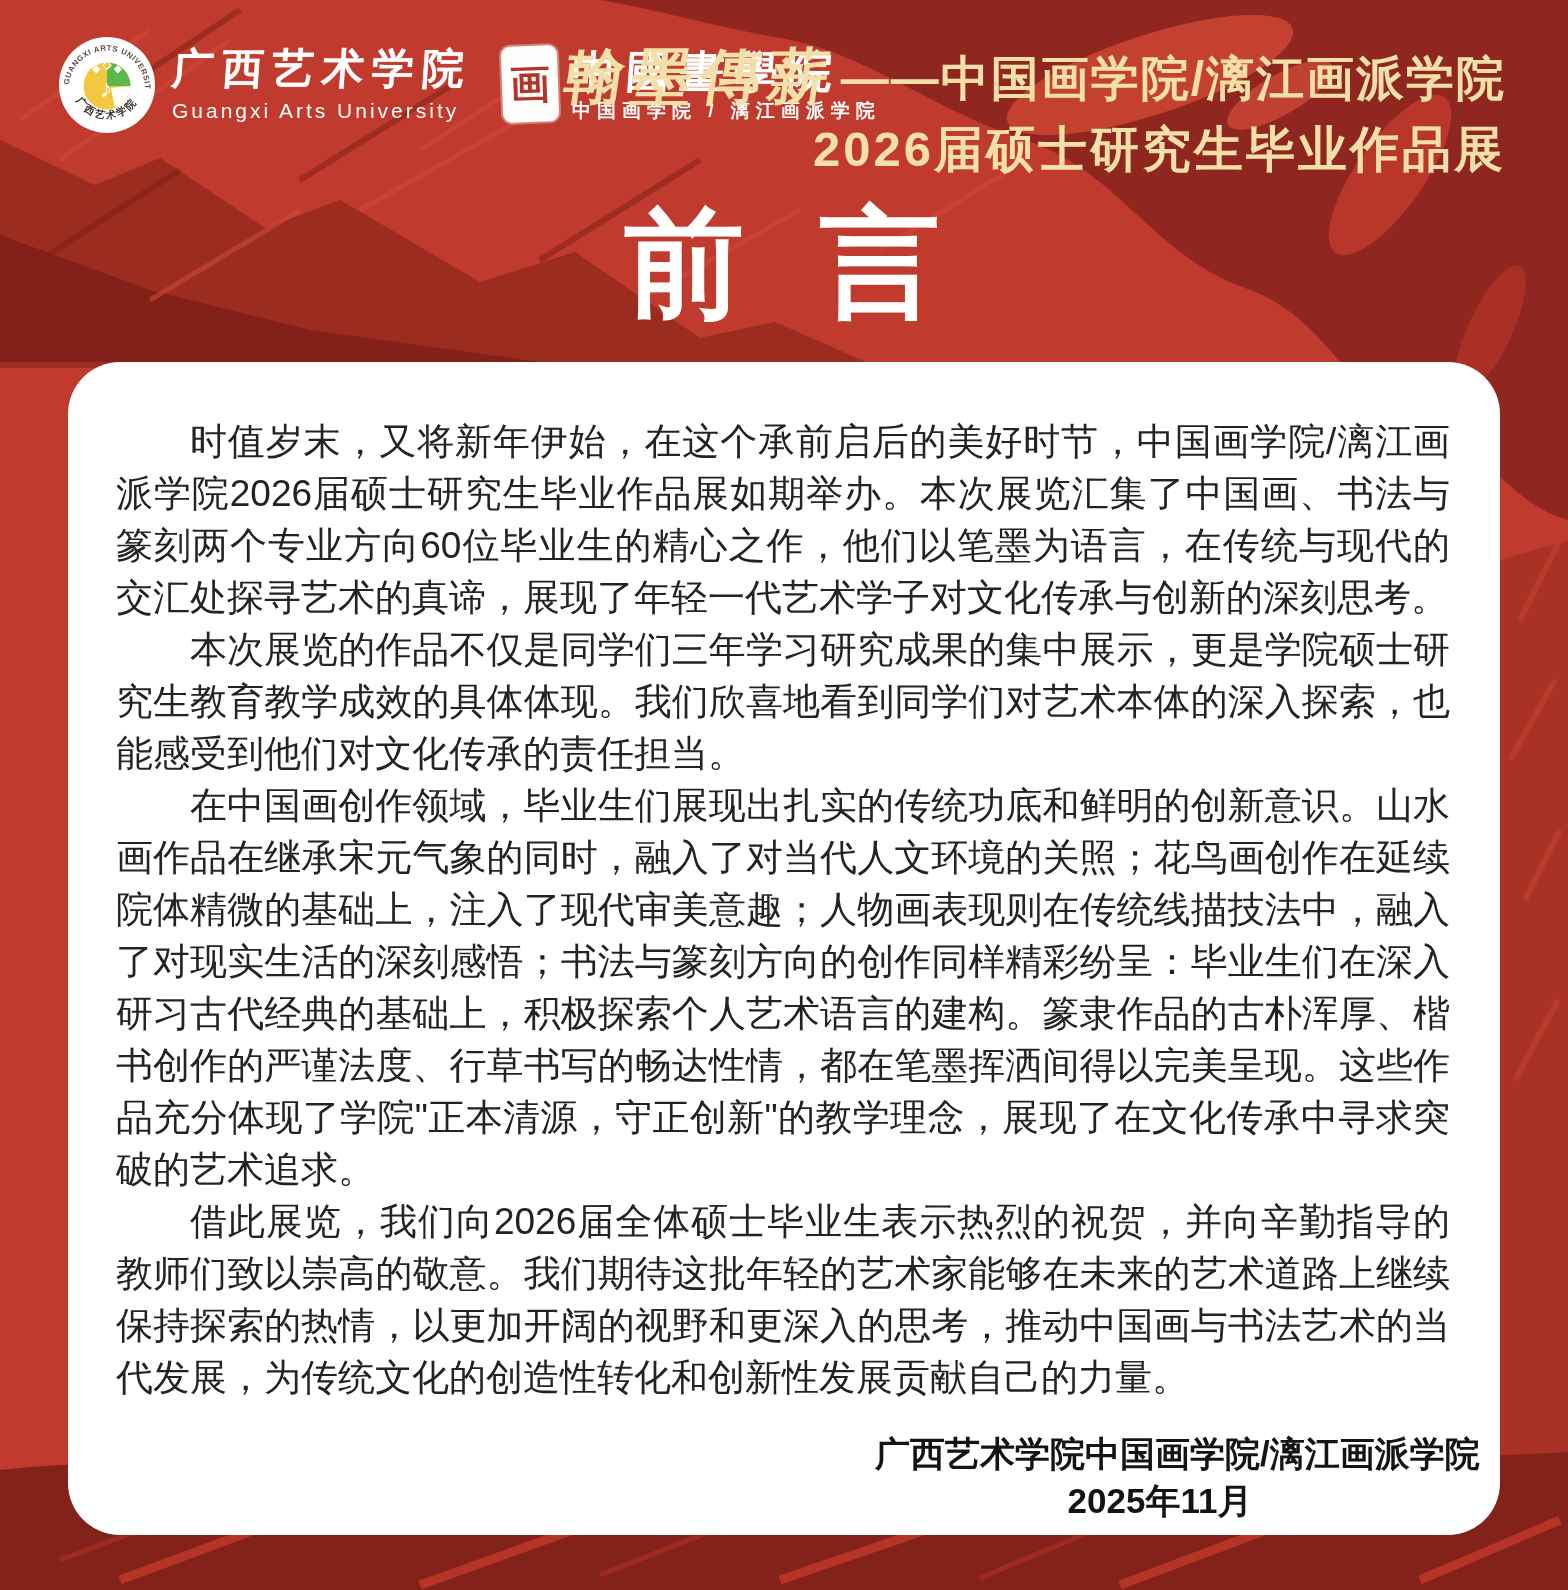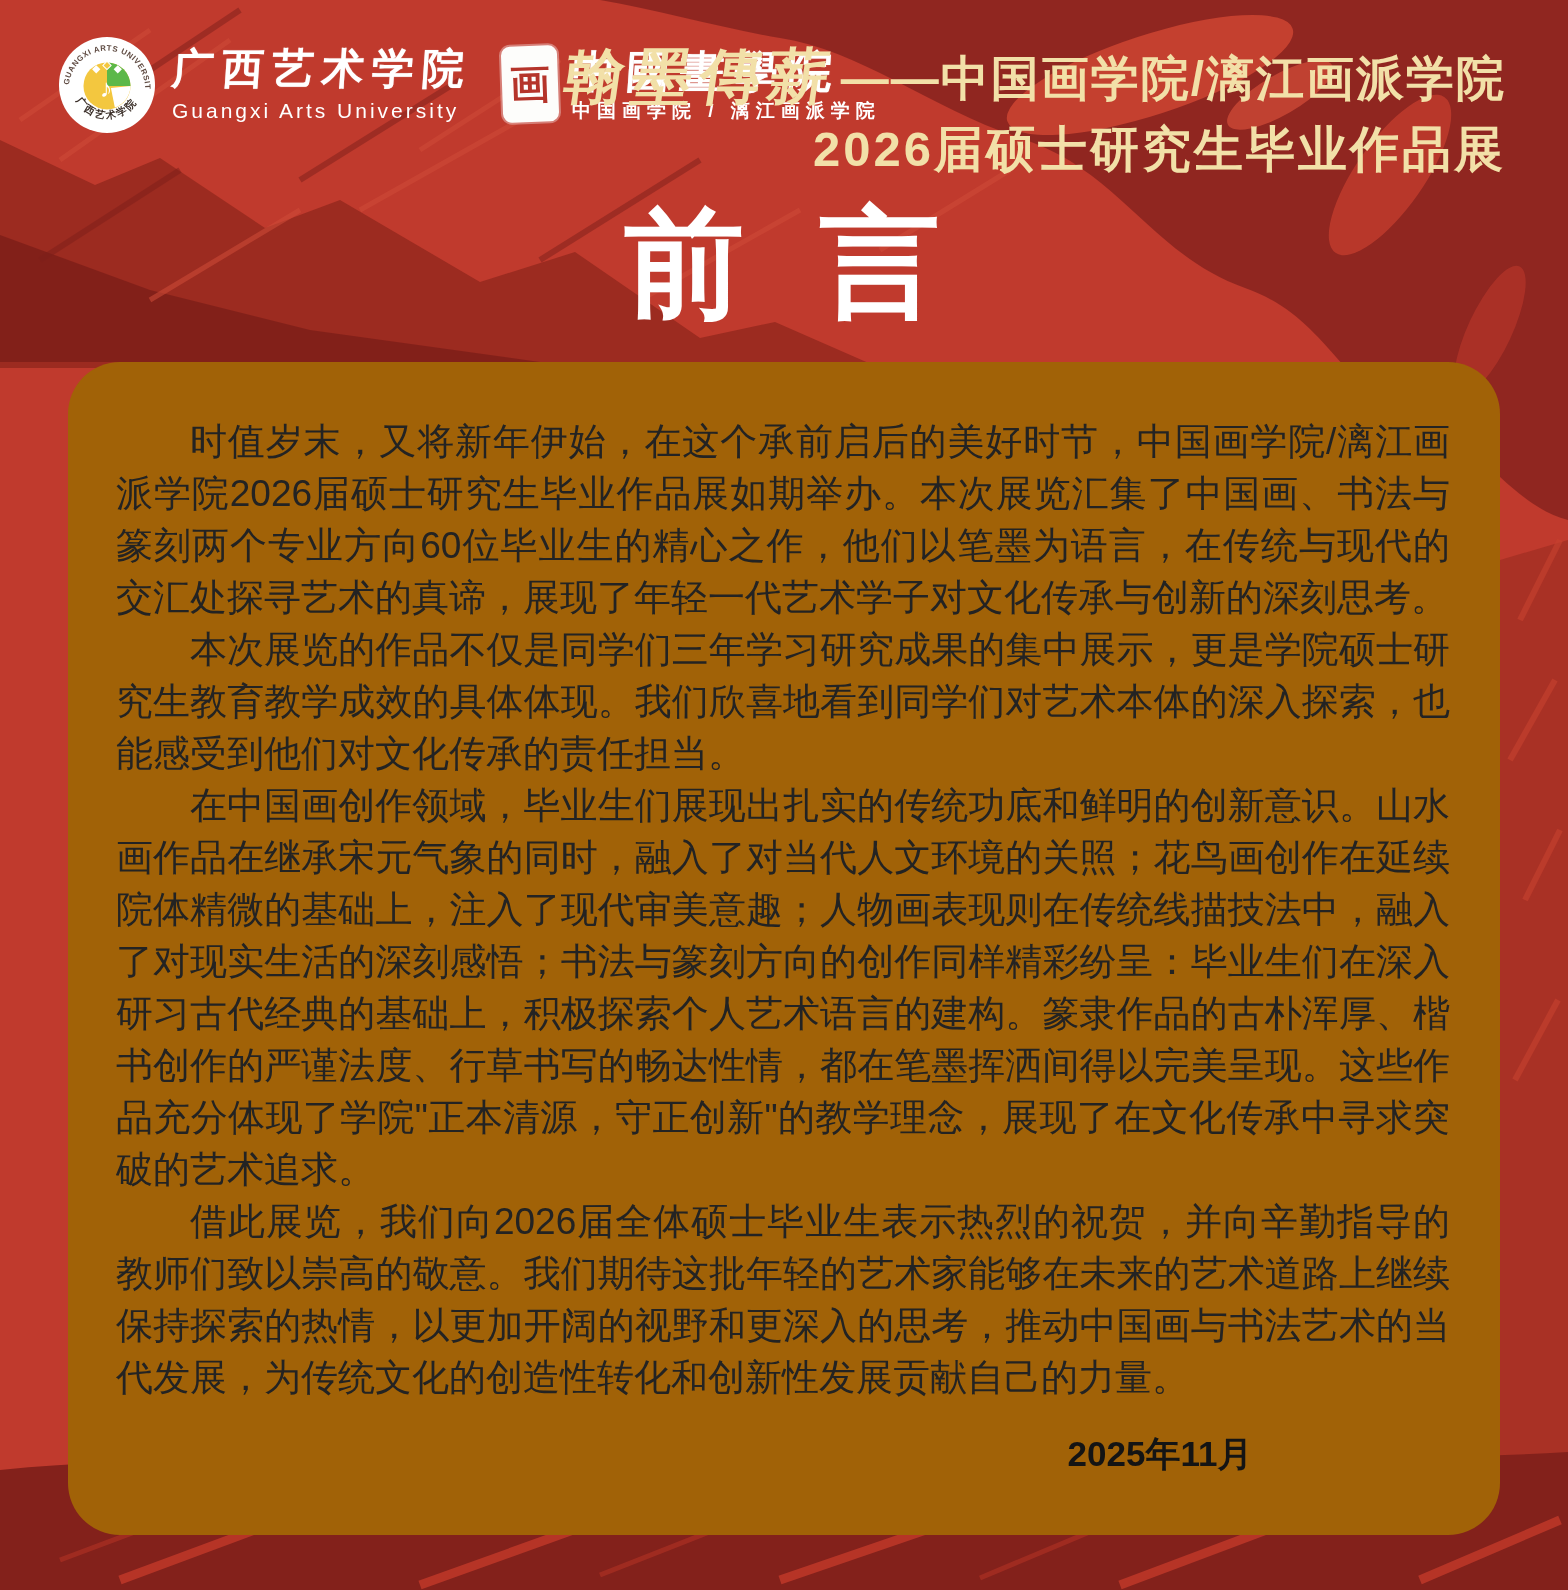--- a/index.html
+++ b/index.html
@@ -48,21 +48,21 @@
   .title{
     position:absolute;top:200px;left:0;width:100%;margin:0;
     text-align:center;color:#ffffff;
     font-size:120px;font-weight:900;line-height:1.05;
     word-spacing:34px;letter-spacing:4px;
   }
 
   
   .card{
     position:absolute;left:68px;top:362px;width:1432px;height:1173px;
-    background:#a16207;border-radius:52px;box-sizing:border-box;
+    background:#ffffff;border-radius:52px;box-sizing:border-box;
     padding:54px 50px 0 48px;
   }
   .body-text p{
     margin:0;color:#232323;
     font-size:37px;line-height:52px;
     text-indent:2em;text-align:justify;text-justify:inter-character;
   }
   .signature{
     width:570px;margin:26px 5px 0 auto;text-align:center;
     color:#141414;font-weight:700;font-size:35px;line-height:47px;
@@ -193,17 +193,18 @@
 
         <p class="para">时值岁末，又将新年伊始，在这个承前启后的美好时节，中国画学院/漓江画派学院2026届硕士研究生毕业作品展如期举办。本次展览汇集了中国画、书法与篆刻两个专业方向60位毕业生的精心之作，他们以笔墨为语言，在传统与现代的交汇处探寻艺术的真谛，展现了年轻一代艺术学子对文化传承与创新的深刻思考。</p>
 
         <p class="para">本次展览的作品不仅是同学们三年学习研究成果的集中展示，更是学院硕士研究生教育教学成效的具体体现。我们欣喜地看到同学们对艺术本体的深入探索，也能感受到他们对文化传承的责任担当。</p>
 
         <p class="para">在中国画创作领域，毕业生们展现出扎实的传统功底和鲜明的创新意识。山水画作品在继承宋元气象的同时，融入了对当代人文环境的关照；花鸟画创作在延续院体精微的基础上，注入了现代审美意趣；人物画表现则在传统线描技法中，融入了对现实生活的深刻感悟；书法与篆刻方向的创作同样精彩纷呈：毕业生们在深入研习古代经典的基础上，积极探索个人艺术语言的建构。篆隶作品的古朴浑厚、楷书创作的严谨法度、行草书写的畅达性情，都在笔墨挥洒间得以完美呈现。这些作品充分体现了学院"正本清源，守正创新"的教学理念，展现了在文化传承中寻求突破的艺术追求。</p>
 
         <p class="para">借此展览，我们向2026届全体硕士毕业生表示热烈的祝贺，并向辛勤指导的教师们致以崇高的敬意。我们期待这批年轻的艺术家能够在未来的艺术道路上继续保持探索的热情，以更加开阔的视野和更深入的思考，推动中国画与书法艺术的当代发展，为传统文化的创造性转化和创新性发展贡献自己的力量。</p>
       </div>
     <div class="signature">
+      <div class="sig1">广西艺术学院中国画学院/漓江画派学院</div>
       <div class="sig2">2025年11月</div>
     </div>
   </main>
 
 </div>
 
 </body></html>

